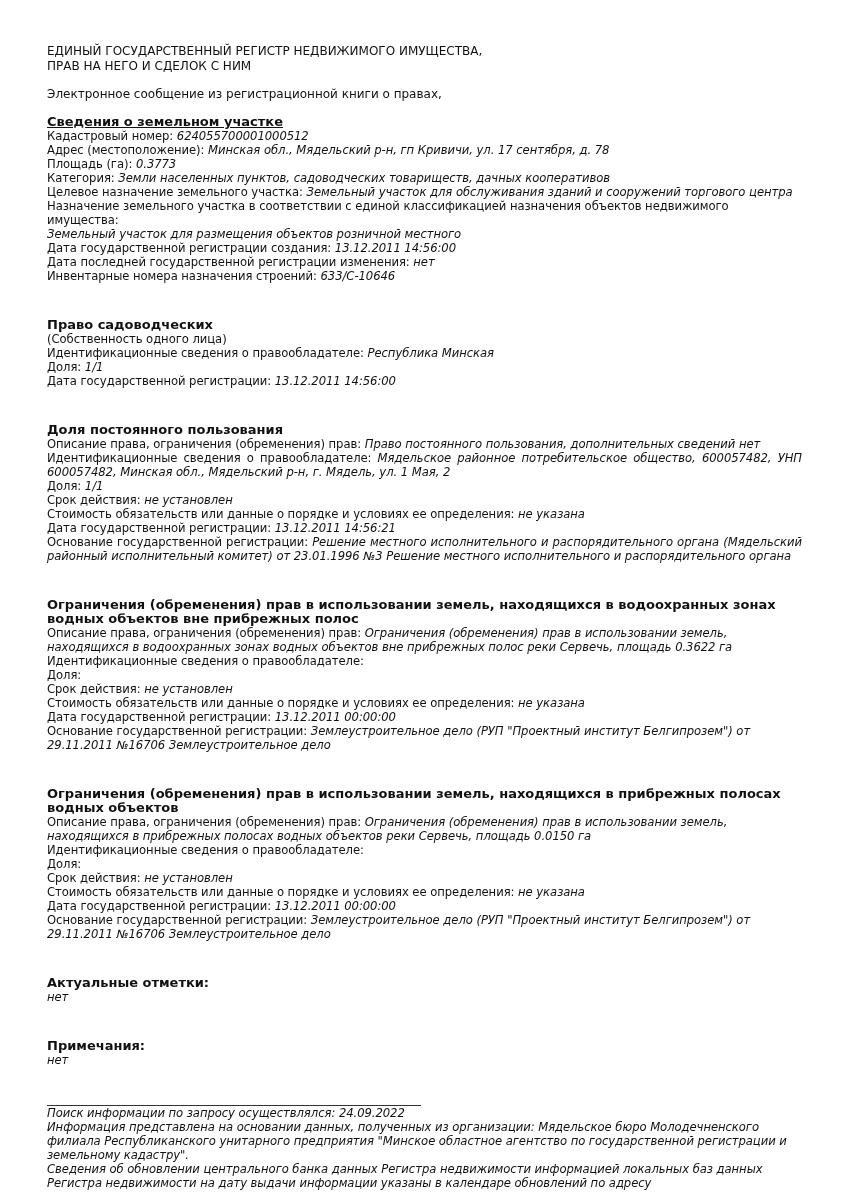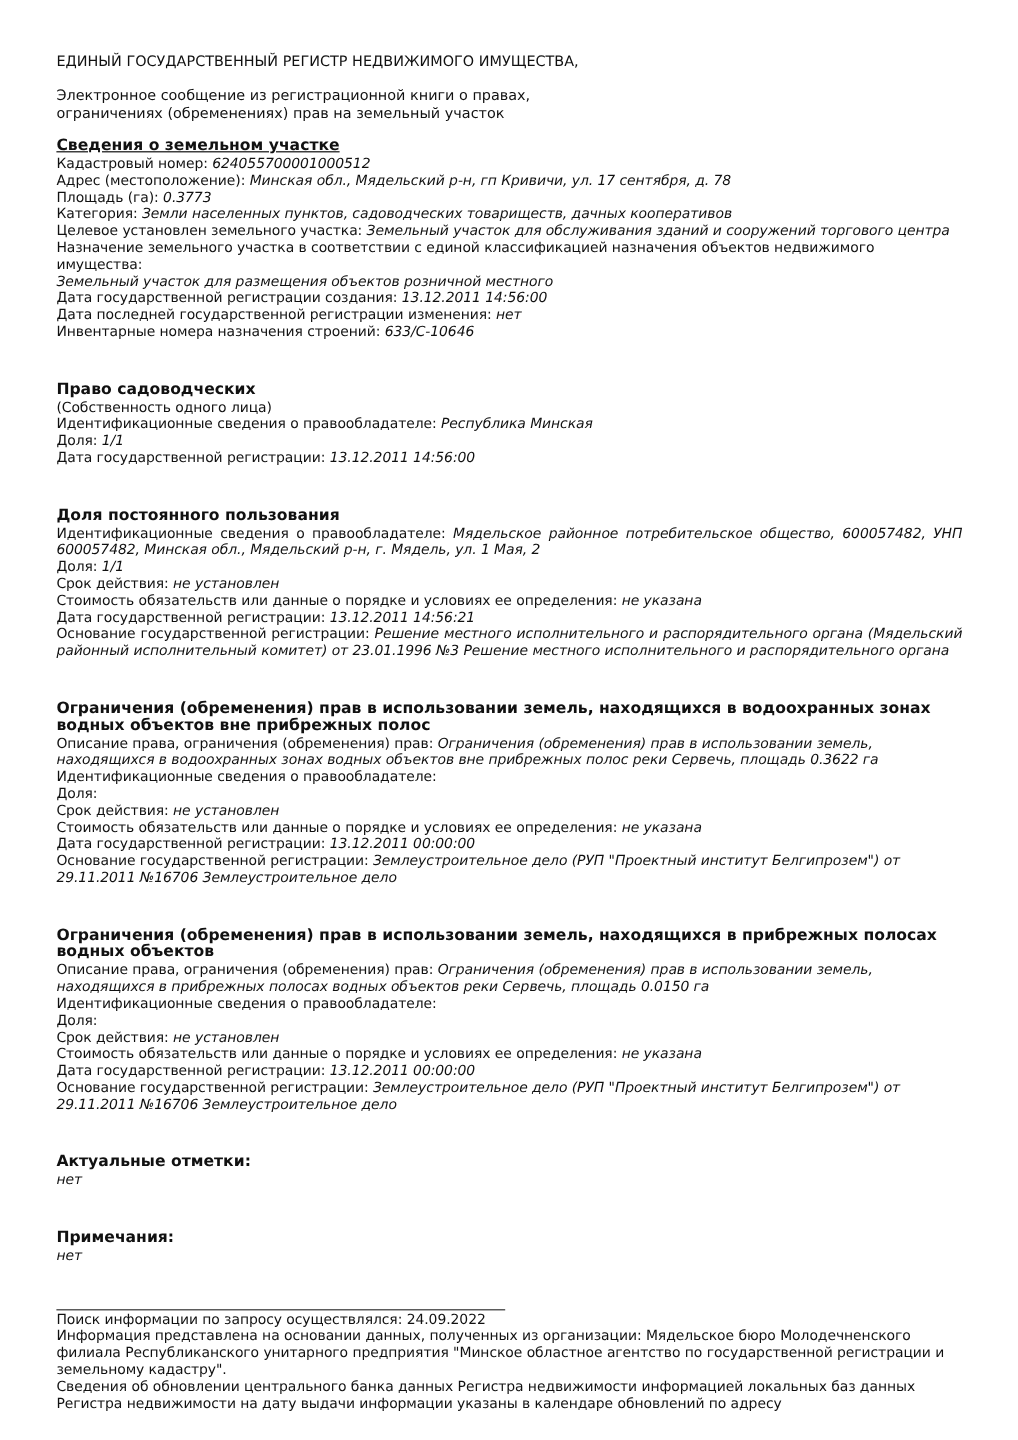--- a/index.html
+++ b/index.html
@@ -12,59 +12,60 @@
   .hdr1 { margin-bottom:13px; }
   .hdr2 { margin-bottom:13px; }
   .line { line-height:14px; margin:0; font-size:11.6px; letter-spacing:-0.05px; }
   .line i, .val { font-style:italic; }
   .just { text-align:justify; text-align-last:left; }
   .h { font-weight:bold; line-height:14px; font-size:13px; }
   .u { text-decoration:underline; }
   .section { margin-top:35px; }
   .section.first { margin-top:0; }
   .rule { width:374px; border-top:1px solid #333; margin-top:38px; }
-  .footer .line { }
+  .footer .line { font-style:italic; }
 </style>
 </head>
 <body>
 
 <div class="page">
 
   <div class="hdr hdr1">
     <div>ЕДИНЫЙ ГОСУДАРСТВЕННЫЙ РЕГИСТР НЕДВИЖИМОГО ИМУЩЕСТВА,</div>
+    <div>ПРАВ НА НЕГО И СДЕЛОК С НИМ</div>
   </div>
   <div class="hdr hdr2">
     <div>Электронное сообщение из регистрационной книги о правах,</div>
-    <div>ограничениях (обременениях) прав на земельный участок</div>
   </div>
 
   <div class="section first">
     <div class="h u">Сведения о земельном участке</div>
     <p class="line"><span>Кадастровый номер: </span><span class="val">624055700001000512</span></p>
     <p class="line"><span>Адрес (местоположение): </span><span class="val">Минская обл., Мядельский р-н, гп Кривичи, ул. 17 сентября, д. 78</span></p>
     <p class="line"><span>Площадь (га): </span><span class="val">0.3773</span></p>
     <p class="line"><span>Категория: </span><span class="val">Земли населенных пунктов, садоводческих товариществ, дачных кооперативов</span></p>
-    <p class="line"><span>Целевое установлен земельного участка: </span><span class="val">Земельный участок для обслуживания зданий и сооружений торгового центра</span></p>
+    <p class="line"><span>Целевое назначение земельного участка: </span><span class="val">Земельный участок для обслуживания зданий и сооружений торгового центра</span></p>
     <p class="line">Назначение земельного участка в соответствии с единой классификацией назначения объектов недвижимого имущества:</p>
     <p class="line val">Земельный участок для размещения объектов розничной местного</p>
     <p class="line"><span>Дата государственной регистрации создания: </span><span class="val">13.12.2011 14:56:00</span></p>
     <p class="line"><span>Дата последней государственной регистрации изменения: </span><span class="val">нет</span></p>
     <p class="line"><span>Инвентарные номера назначения строений: </span><span class="val">633/С-10646</span></p>
   </div>
 
   <div class="section">
     <div class="h">Право садоводческих</div>
     <p class="line">(Собственность одного лица)</p>
     <p class="line"><span>Идентификационные сведения о правообладателе: </span><span class="val">Республика Минская</span></p>
     <p class="line"><span>Доля: </span><span class="val">1/1</span></p>
     <p class="line"><span>Дата государственной регистрации: </span><span class="val">13.12.2011 14:56:00</span></p>
   </div>
 
   <div class="section">
     <div class="h">Доля постоянного пользования</div>
+    <p class="line"><span>Описание права, ограничения (обременения) прав: </span><span class="val">Право постоянного пользования, дополнительных сведений нет</span></p>
     <p class="line just"><span>Идентификационные сведения о правообладателе: </span><span class="val">Мядельское районное потребительское общество, 600057482, УНП 600057482, Минская обл., Мядельский р-н, г. Мядель, ул. 1 Мая, 2</span></p>
     <p class="line"><span>Доля: </span><span class="val">1/1</span></p>
     <p class="line"><span>Срок действия: </span><span class="val">не установлен</span></p>
     <p class="line"><span>Стоимость обязательств или данные о порядке и условиях ее определения: </span><span class="val">не указана</span></p>
     <p class="line"><span>Дата государственной регистрации: </span><span class="val">13.12.2011 14:56:21</span></p>
     <p class="line just"><span>Основание государственной регистрации: </span><span class="val">Решение местного исполнительного и распорядительного органа (Мядельский районный исполнительный комитет) от 23.01.1996 №3 Решение местного исполнительного и распорядительного органа</span></p>
   </div>
 
   <div class="section">
     <div class="h">Ограничения (обременения) прав в использовании земель, находящихся в водоохранных зонах водных объектов вне прибрежных полос</div>

